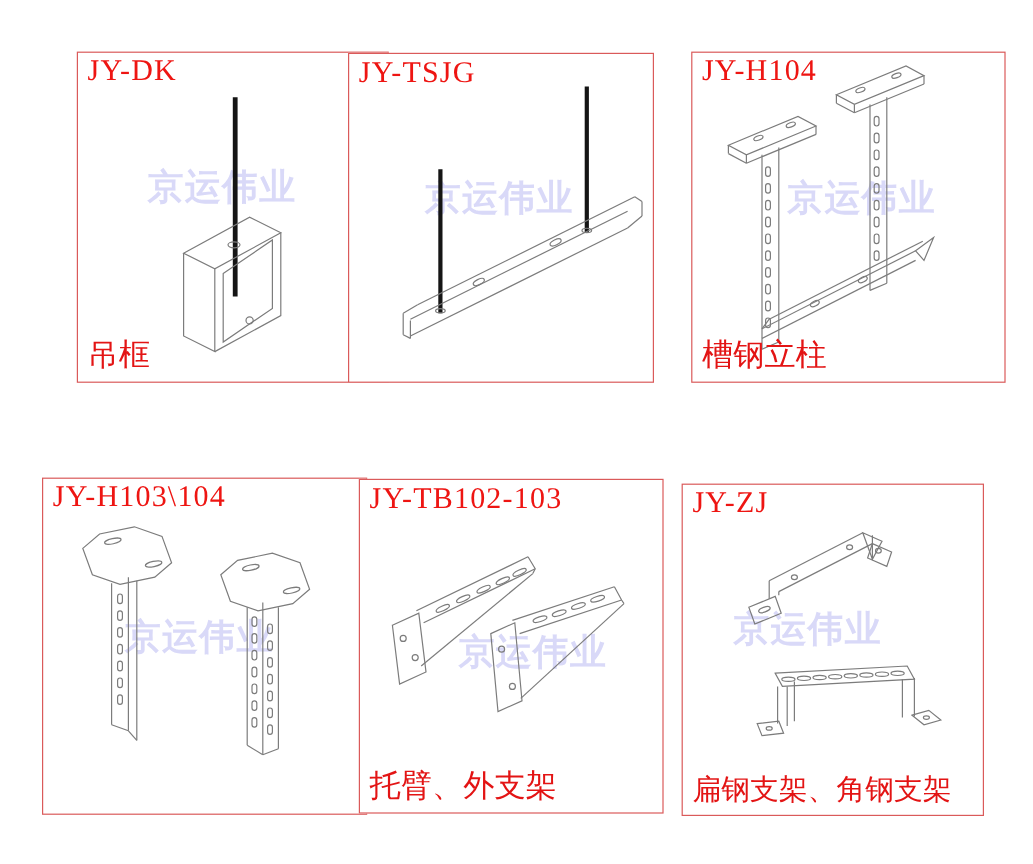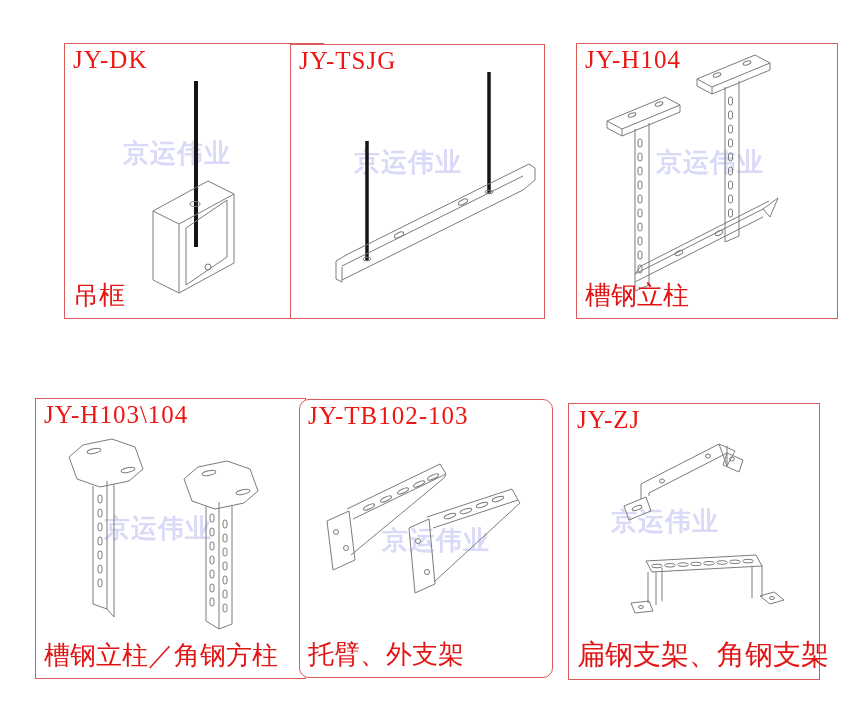--- a/index.html
+++ b/index.html
@@ -7,32 +7,32 @@
     --watermark:#d9d9f8; --line-art:#7c7c7c; --rod:#151515; --background:#ffffff;
   }
   html,body{margin:0;padding:0;}
   body{background:#fff;font-family:"Liberation Sans",sans-serif;}
   .page{position:relative;width:861px;height:720px;background:var(--background);overflow:hidden;}
   .cell{position:absolute;border:1px solid var(--cell-border);background:var(--background);}
   .c1{left:32px;top:43px;width:258px;height:274px;margin-left:32px;}
   .c2{left:290px;top:44px;width:253px;height:273px;}
   .c3{left:576px;top:43px;width:260px;height:274px;}
   .c4{left:35px;top:398px;width:253px;height:279px;padding-left:16px;}
-  .c5{left:299px;top:399px;width:252px;height:277px;border-radius:10px;}
+  .c5{left:299px;top:399px;width:252px;height:277px;}
   .c6{left:568px;top:403px;width:250px;height:275px;}
   .code{position:absolute;top:2px;left:8px;z-index:3;
         font-family:"Liberation Serif","DejaVu Serif",serif;
         font-size:25px;color:var(--code-text);letter-spacing:1px;white-space:nowrap;}
   .caption{position:absolute;bottom:5px;left:8px;z-index:3;
         font-family:"Liberation Serif","DejaVu Serif",serif;
         font-size:26px;color:var(--caption-text);white-space:nowrap;}
   .c4 .caption{font-size:26px;letter-spacing:0px;}
-  .c6 .caption{font-size:28px;}
+  .c6 .caption{font-size:24px;}
   .wm{position:absolute;z-index:1;font-family:"DejaVu Sans",sans-serif;font-weight:bold;
-      font-size:26px;letter-spacing:1px;color:var(--watermark);white-space:nowrap;user-select:none;}
+      font-size:30px;letter-spacing:1px;color:var(--watermark);white-space:nowrap;user-select:none;}
   .c1 .wm{left:58px;top:92px;}
   .c2 .wm{left:63px;top:100px;}
   .c3 .wm{left:79px;top:101px;}
   .c4 .wm{left:68px;top:112px;}
   .c5 .wm{left:82px;top:123px;}
   .c6 .wm{left:42px;top:100px;}
   svg.drawing{position:absolute;left:0;top:0;z-index:2;}
   .drawing line,.drawing polyline,.drawing polygon,.drawing path,
   .drawing ellipse,.drawing circle,.drawing rect{
     stroke:var(--line-art);stroke-width:1;fill:none;}
@@ -173,21 +173,20 @@
         <rect x="174" y="185" width="4" height="8" rx="2"></rect>
       <rect x="174" y="199" width="4" height="8" rx="2"></rect>
       <rect x="187" y="121" width="4" height="8" rx="2"></rect>
         <rect x="187" y="135" width="4" height="8" rx="2"></rect>
       <rect x="187" y="149" width="4" height="8" rx="2"></rect>
         <rect x="187" y="163" width="4" height="8" rx="2"></rect>
       <rect x="187" y="177" width="4" height="8" rx="2"></rect>
         <rect x="187" y="191" width="4" height="8" rx="2"></rect>
       <rect x="187" y="205" width="4" height="8" rx="2"></rect>
     </svg>
-    <div class="caption">槽钢立柱／角钢方柱</div>
   </div>
 
   <div class="cell c5">
     <div class="code">JY-TB102-103</div>
     <div class="wm">京运伟业</div>
     <svg class="drawing" width="252" height="277" viewBox="0 0 252 277">
       <polygon points="27,121 49,111 55,160 33,170"></polygon>
       <circle cx="36" cy="132" r="2.5"></circle>
         <circle cx="46" cy="148" r="2.5"></circle>
       <line x1="47" y1="109" x2="140" y2="64"></line>

